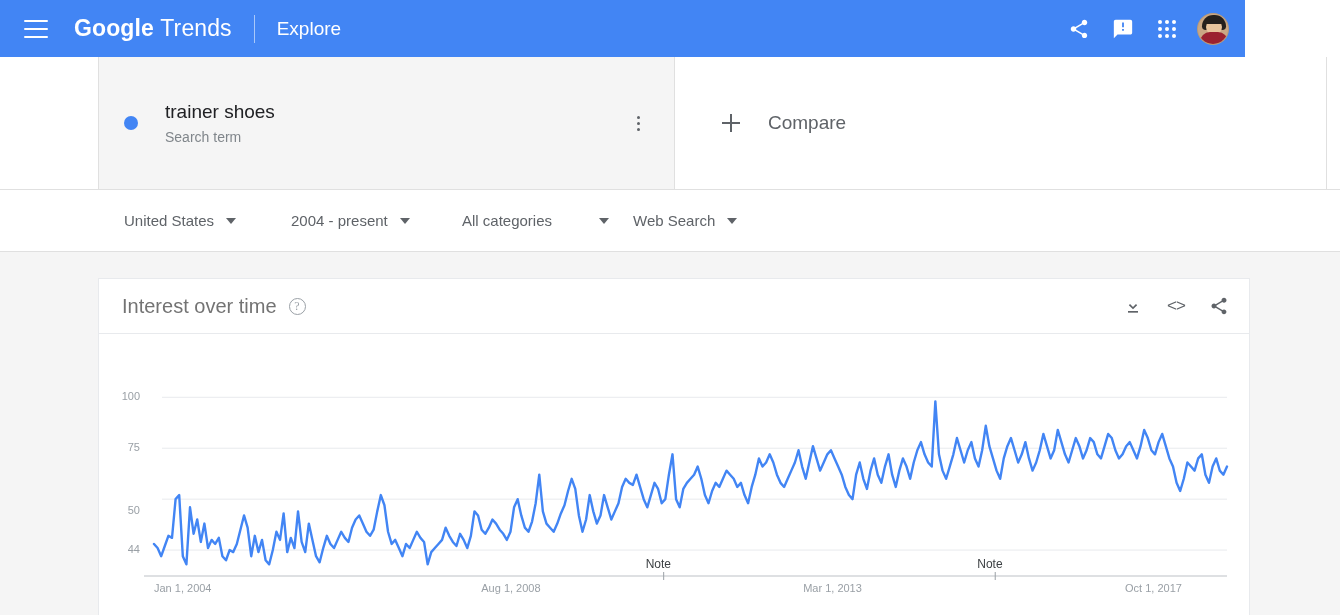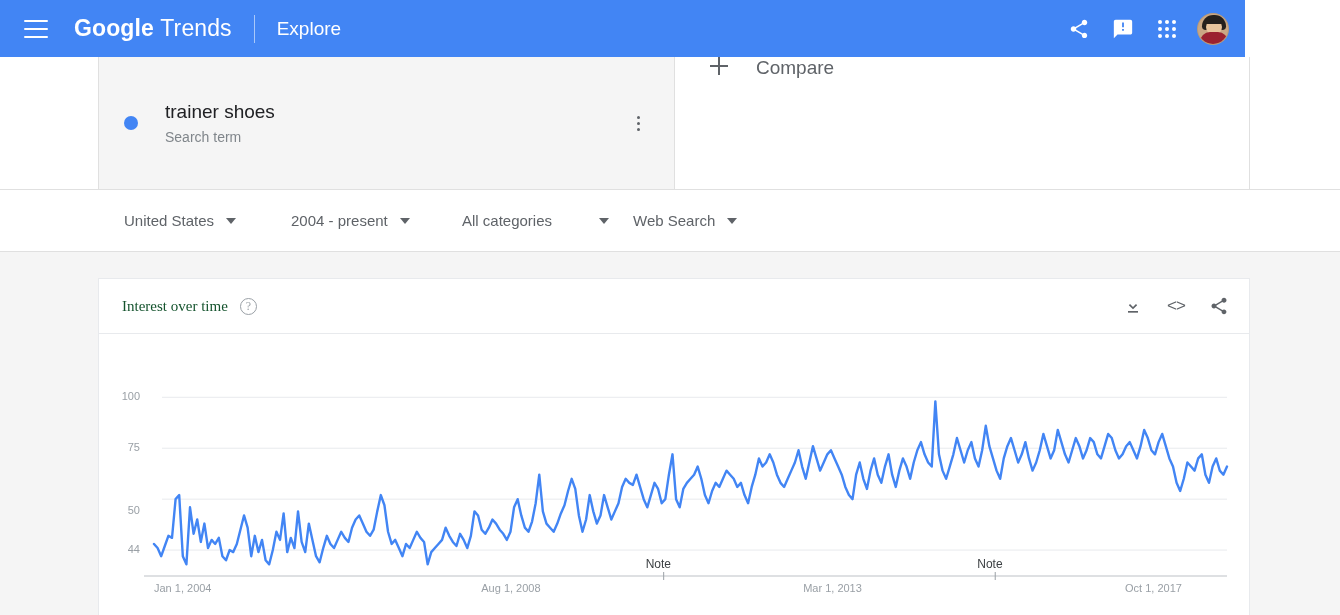--- a/index.html
+++ b/index.html
@@ -85,25 +85,26 @@
   .term-sub { font-size: 14px; color: #80868b; line-height: 20px; margin-top: 3px; }
   .term-menu {
     margin-left: auto; margin-right: 24px;
     width: 24px; height: 24px; display: flex; flex-direction: column;
     align-items: center; justify-content: center; gap: 3px; cursor: pointer;
   }
   .term-menu i { width: 3px; height: 3px; border-radius: 50%; background: #5f6368; display: block; }
 
   .compare-card {
     position: absolute; left: 676px; top: 0;
-    width: 574px; height: 132px;
+    width: 651px; height: 132px;
     background: #ffffff;
     border-right: 1px solid #e0e0e0;
-    display: flex; align-items: flex-start;
+    display: flex; align-items: center;
     cursor: pointer;
+    padding-left: 12px;
   }
   .plus {
     margin-left: 34px; position: relative; width: 18px; height: 18px; flex: 0 0 auto;
   }
   .plus::before, .plus::after {
     content: ""; position: absolute; background: #5f6368;
   }
   .plus::before { left: 0; top: 8px; width: 18px; height: 2px; }
   .plus::after { top: 0; left: 8px; height: 18px; width: 2px; }
   .compare-label { margin-left: 28px; font-size: 19px; color: #5f6368; }
@@ -141,21 +142,21 @@
     width: 1152px; height: 337px;
     background: #ffffff;
     border: 1px solid #e8eaed;
     border-bottom: none;
   }
   .card-head {
     height: 55px; display: flex; align-items: center;
     border-bottom: 1px solid #e8eaed;
     padding-left: 23px; padding-right: 18px;
   }
-  .card-title { font-size: 15px; color: #14532d; font-family: Liberation Serif, serif; }
+  .card-title { font-size: 20px; color: #737373; }
   .help-icon {
     width: 17px; height: 17px; border-radius: 50%;
     border: 1.4px solid #9aa0a6; color: #9aa0a6;
     font-size: 12px; line-height: 15px; text-align: center;
     margin-left: 12px; cursor: pointer; font-family: "Liberation Serif", serif;
   }
   .card-actions { margin-left: auto; display: flex; align-items: center; gap: 19px; }
   .act { width: 24px; height: 24px; cursor: pointer; display: flex; align-items: center; justify-content: center; }
   .embed-txt { font-size: 17px; color: #5f6368; letter-spacing: -1px; }
 

